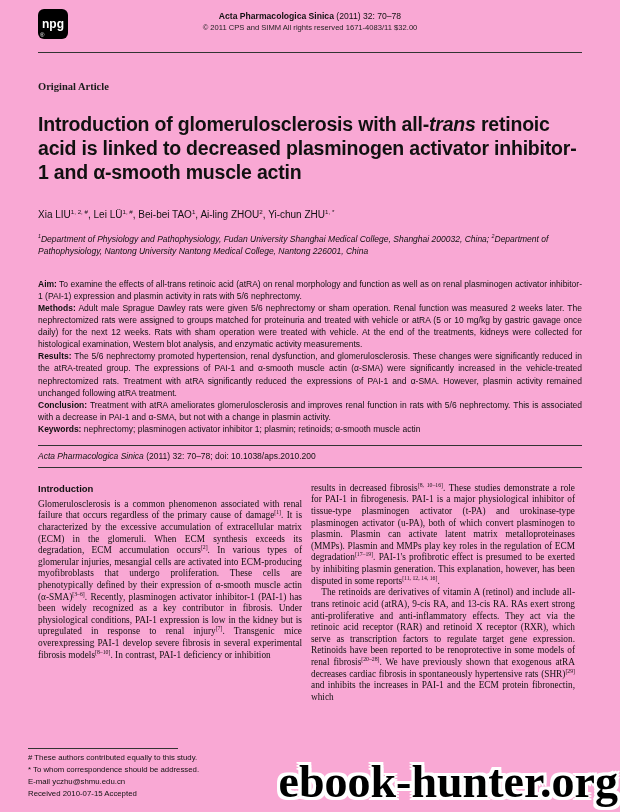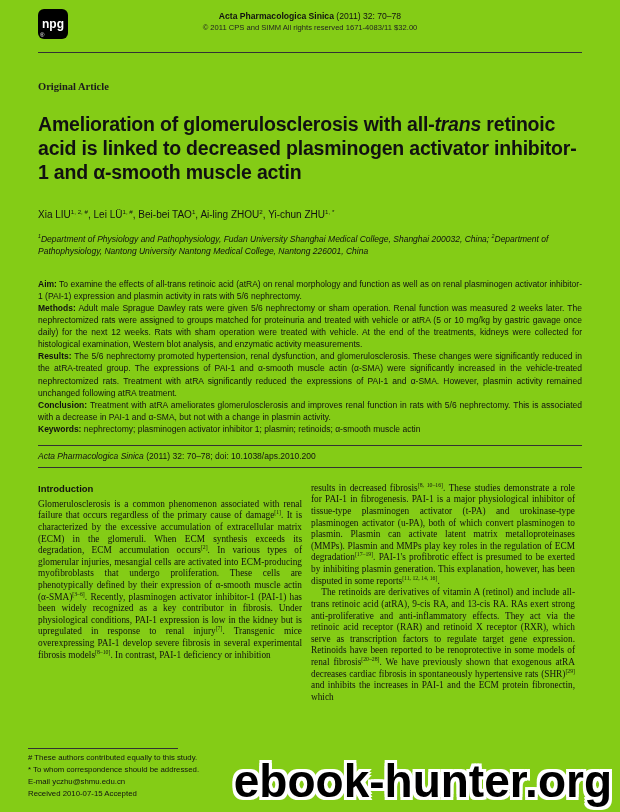--- a/index.html
+++ b/index.html
@@ -1,18 +1,18 @@
 <!DOCTYPE html>
 <html><head>
 <meta charset="utf-8">
 <style>
   * { margin:0; padding:0; box-sizing:border-box; }
   html,body { width:620px; height:812px; background:#ffffff; }
   body { font-family:"Liberation Sans", sans-serif; color:#1c1c1c; position:relative; overflow:hidden; }
-  .page { position:relative; width:620px; height:812px; padding:8px 38px 0 38px; background:#84cc16; }
+  .page { position:relative; width:620px; height:812px; padding:8px 38px 0 38px; background:#f9a8d4; }
 
   
   .masthead { position:relative; text-align:center; padding-top:3px; min-height:40px; }
   .logo { position:absolute; left:0; top:1px; width:30px; height:30px; background:#000; border-radius:6px;
           color:#fff; display:flex; align-items:center; justify-content:center; font-weight:bold; font-size:12px; }
   .logo .reg { position:absolute; left:2px; bottom:1px; font-size:6px; font-weight:normal; }
   .mast-line1 { font-size:8.6px; color:#111; }
   .mast-line2 { font-size:7.6px; margin-top:2px; color:#222; }
   .mast-line3 { font-size:7.6px; margin-top:3px; color:#222; }
   .rule { border-bottom:1px solid #333; }
@@ -40,22 +40,22 @@
   .col { width:264px; }
   .col h2 { font-family:"Liberation Sans", sans-serif; font-size:9.5px; font-weight:bold; margin-bottom:4px; }
   .col p { margin:0; }
   .col p.indent { text-indent:1.1em; }
   sup.ref { vertical-align:super; font-size:0.62em; line-height:0; }
 
   .footnotes { position:absolute; left:28px; bottom:12px; width:264px;
                font-family:"Liberation Sans", sans-serif; font-size:7.8px; line-height:1.55; color:#111; }
   .fn-rule { width:150px; border-top:1px solid #333; margin-bottom:3px; }
 
-  .watermark { position:absolute; right:8px; bottom:4px; z-index:10;
-               font-family:Liberation Sans, sans-serif; font-weight:bold; font-size:46px; color:#000; white-space:nowrap;
+  .watermark { position:absolute; right:2px; bottom:4px; z-index:10;
+               font-family:Liberation Serif, serif; font-weight:bold; font-size:46px; color:#000; white-space:nowrap;
                text-shadow:
                  -3px -3px 0 #fff, 3px -3px 0 #fff, -3px 3px 0 #fff, 3px 3px 0 #fff,
                  -3px 0 0 #fff, 3px 0 0 #fff, 0 -3px 0 #fff, 0 3px 0 #fff,
                  -1px -1px 0 #fff, 1px -1px 0 #fff, -1px 1px 0 #fff, 1px 1px 0 #fff; }
 </style>
 </head>
 <body>
 
 <div class="page">
 
@@ -64,21 +64,21 @@
       <span class="logo-text">npg</span>
       <span class="reg">®</span>
     </div>
     <div class="mast-line1"><b>Acta Pharmacologica Sinica</b><span>  (2011) 32: 70–78</span></div>
     <div class="mast-line2">© 2011 CPS and SIMM    All rights reserved 1671-4083/11  $32.00</div>
   </header>
   <div class="rule mast-rule"></div>
 
   <div class="article-type">Original Article</div>
 
-  <h1 class="title"><span>Amelioration of glomerulosclerosis with all-</span><i>trans</i><span> retinoic acid is linked to decreased plasminogen activator inhibitor-1 and α-smooth muscle actin</span></h1>
+  <h1 class="title"><span>Introduction of glomerulosclerosis with all-</span><i>trans</i><span> retinoic acid is linked to decreased plasminogen activator inhibitor-1 and α-smooth muscle actin</span></h1>
 
   <div class="authors">
     <span class="au"><span>Xia LIU</span><sup>1, 2, #</sup><span>, </span></span><span class="au"><span>Lei LÜ</span><sup>1, #</sup><span>, </span></span><span class="au"><span>Bei-bei TAO</span><sup>1</sup><span>, </span></span><span class="au"><span>Ai-ling ZHOU</span><sup>2</sup><span>, </span></span><span class="au"><span>Yi-chun ZHU</span><sup>1, *</sup><span></span></span>
   </div>
 
   <p class="affiliations"><sup>1</sup><span>Department of Physiology and Pathophysiology, Fudan University Shanghai Medical College, Shanghai 200032, China; </span><sup>2</sup><span>Department of Pathophysiology, Nantong University Nantong Medical College, Nantong 226001, China</span></p>
 
   <section class="abstract">
     <p><b>Aim:</b><span> To examine the effects of all-trans retinoic acid (atRA) on renal morphology and function as well as on renal plasminogen activator inhibitor-1 (PAI-1) expression and plasmin activity in rats with 5/6 nephrectomy.</span></p>
     <p><b>Methods:</b><span> Adult male Sprague Dawley rats were given 5/6 nephrectomy or sham operation.  Renal function was measured 2 weeks later.  The nephrectomized rats were assigned to groups matched for proteinuria and treated with vehicle or atRA (5 or 10 mg/kg by gastric gavage once daily) for the next 12 weeks.  Rats with sham operation were treated with vehicle.  At the end of the treatments, kidneys were collected for histological examination, Western blot analysis, and enzymatic activity measurements.</span></p>

